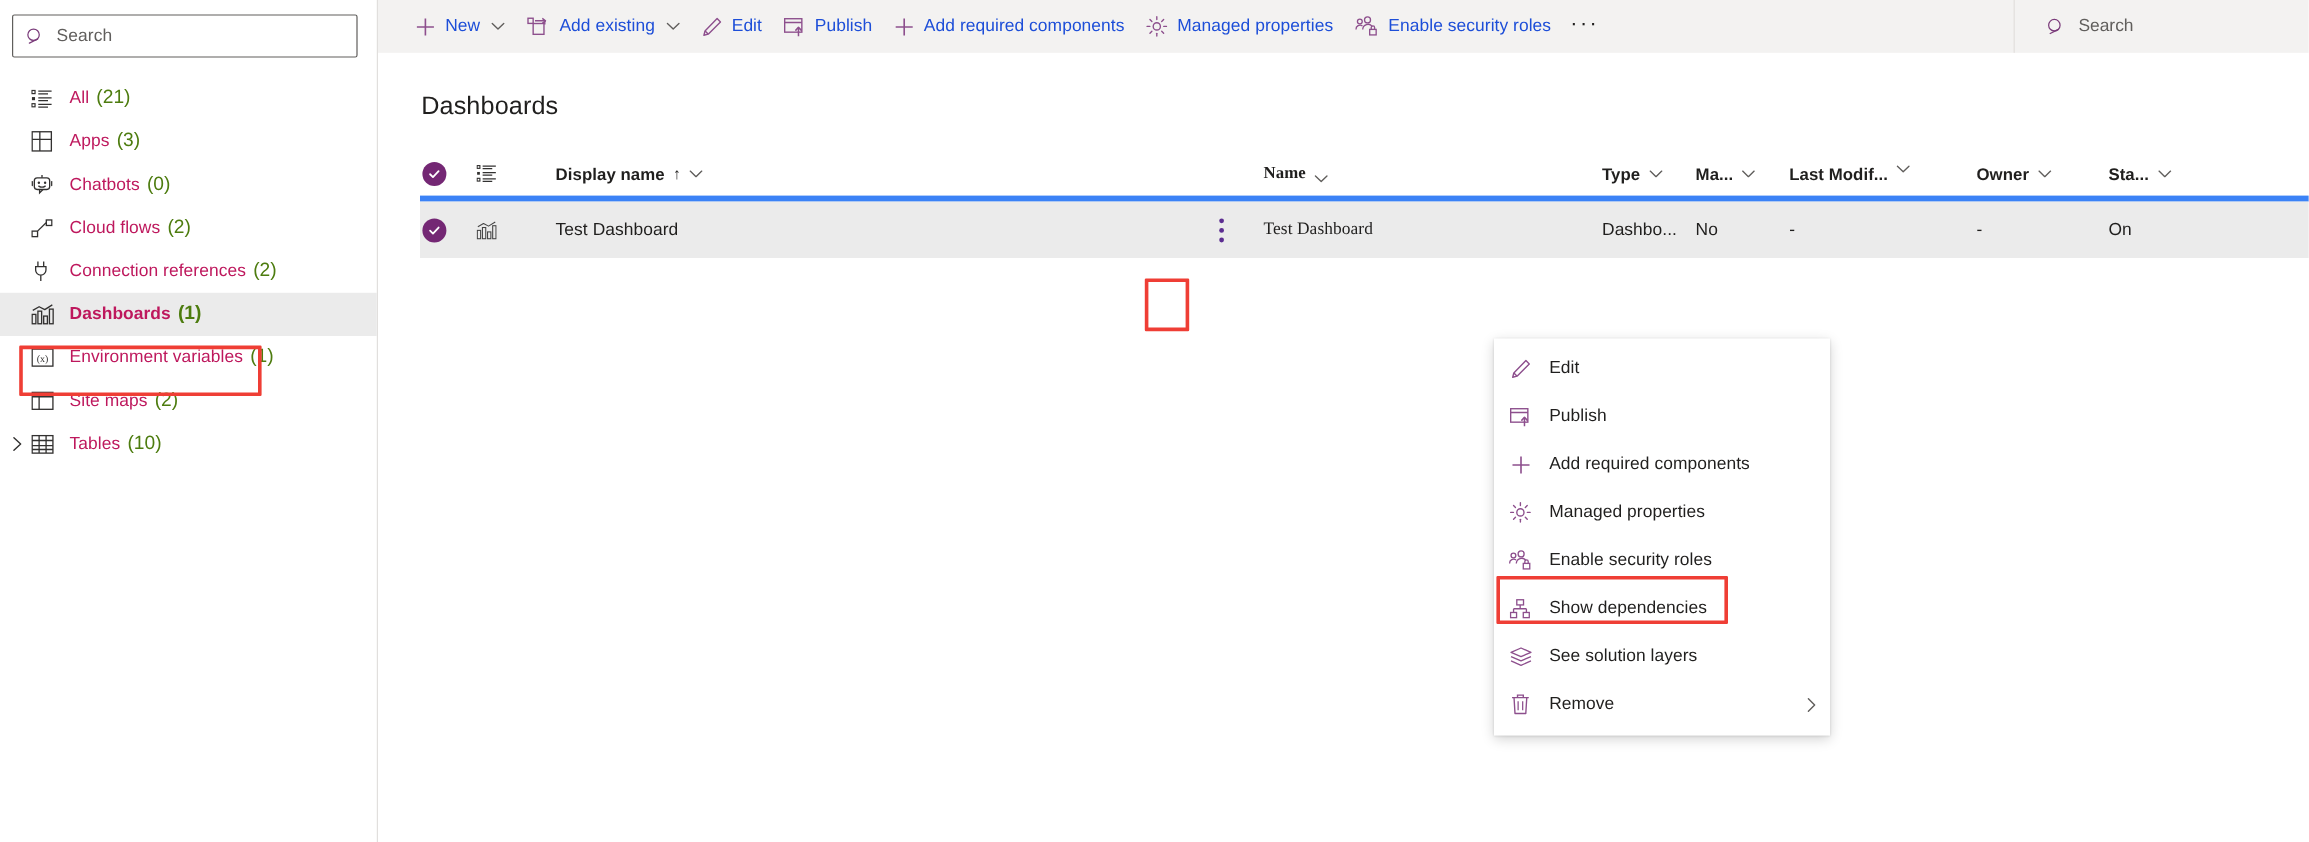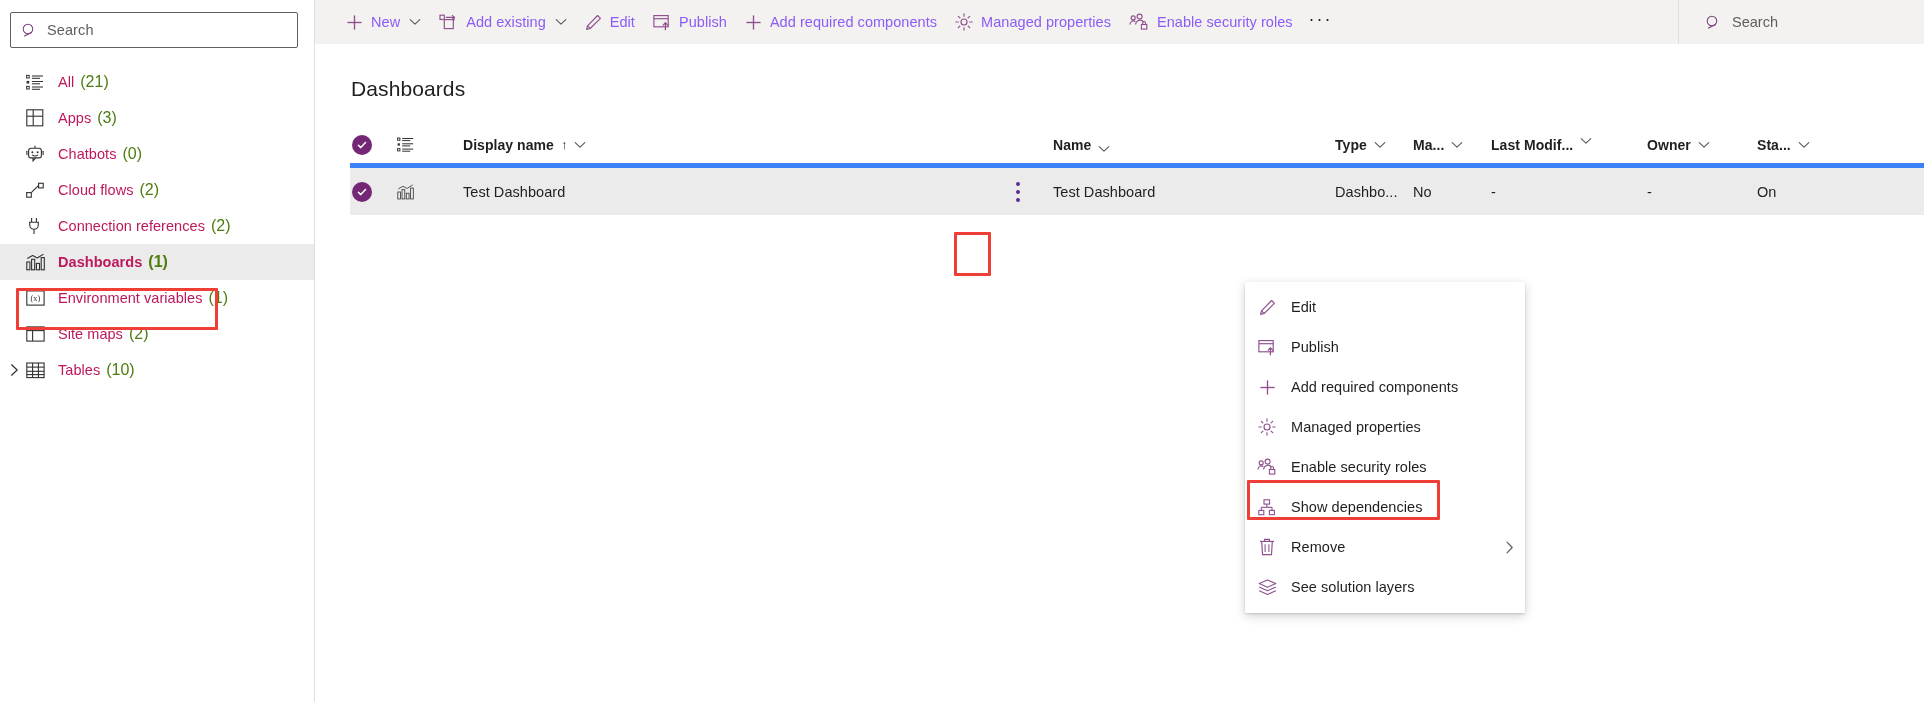--- a/index.html
+++ b/index.html
@@ -123,21 +123,21 @@
     cursor: default;
     white-space: nowrap;
   }
   .cmd-btn .c-ico {
     display: flex; align-items: center; justify-content: center;
     margin-right: 8px;
     color: #8d4f8d;
   }
   .cmd-btn .c-lbl {
     font-size: 14.5px;
-    color: #8b5cf6;
+    color: #1d4ed8;
     letter-spacing: .05px;
   }
   .cmd-btn .c-chev { margin-left: 9px; display:flex; align-items:center; color:#605e5c;}
   .cmd-dots {
     display: flex; align-items: center; justify-content: center;
     height: 44px; width: 38px;
     color: #201f1e;
     font-size: 18px;
     letter-spacing: 2px;
     padding-bottom: 6px;
@@ -181,21 +181,21 @@
   }
   .grid-body-row {
     background: #ebebeb;
     height: 47px;
     position: relative;
   }
   .col-check { flex: 0 0 47px; display:flex; align-items:center; justify-content:flex-start; padding-left:2px;}
   .col-typeicon { flex: 0 0 66px; display:flex; align-items:center; }
   .col-display { flex: 0 0 520px; display:flex; align-items:center; }
   .col-ctxbtn { flex: 0 0 70px; display:flex; align-items:center; justify-content:center; position:relative;}
-  .col-name { flex: 0 0 282px; display:flex; align-items:flex-end;}
+  .col-name { flex: 0 0 282px; display:flex; align-items:flex-end;font-family:Liberation Serif, serif;}
   .col-type { flex: 0 0 78px; display:flex; align-items:center;}
   .col-ma   { flex: 0 0 78px; display:flex; align-items:center;}
   .col-lastmod { flex: 0 0 156px; display:flex; align-items:flex-start;}
   .col-owner { flex: 0 0 110px; display:flex; align-items:center;}
   .col-status { flex: 0 0 80px; display:flex; align-items:center;}
 
   .hdr-txt {
     font-size: 14px;
     color: #201f1e;
     font-weight: 700;
@@ -756,44 +756,44 @@
             <line x1="3.3" y1="8.3" x2="14.0" y2="8.3" stroke="#8d4f8d" stroke-width="1.1"></line>
             <line x1="3.3" y1="8.3" x2="3.3" y2="11.3" stroke="#8d4f8d" stroke-width="1.1"></line>
             <line x1="14.0" y1="8.3" x2="14.0" y2="11.3" stroke="#8d4f8d" stroke-width="1.1"></line>
           </svg>
         </span>
         <span class="mi-lbl">Show dependencies</span>
       </div>
 
       <div class="mi">
         <span class="mi-ico">
+          <svg width="19" height="17" viewBox="0 0 19 17">
+            <polygon points="9.5,1.0 17.8,4.6 9.5,8.2 1.2,4.6" fill="none" stroke="#8d4f8d" stroke-width="1.1" stroke-linejoin="round"></polygon>
+            <polyline points="1.2,8.1 9.5,11.7 17.8,8.1" fill="none" stroke="#8d4f8d" stroke-width="1.1" stroke-linejoin="round"></polyline>
+            <polyline points="1.2,11.8 9.5,15.4 17.8,11.8" fill="none" stroke="#8d4f8d" stroke-width="1.1" stroke-linejoin="round"></polyline>
+          </svg>
+        </span>
+        <span class="mi-lbl">See solution layers</span>
+      </div>
+
+      <div class="mi">
+        <span class="mi-ico">
           <svg width="16" height="18" viewBox="0 0 16 18">
             <line x1="1.0" y1="3.4" x2="15.0" y2="3.4" stroke="#8d4f8d" stroke-width="1.15"></line>
             <path d="M5.6 3.3 V1.3 H10.4 V3.3" fill="none" stroke="#8d4f8d" stroke-width="1.15"></path>
             <path d="M2.7 3.5 L3.5 16.6 H12.5 L13.3 3.5" fill="none" stroke="#8d4f8d" stroke-width="1.15" stroke-linejoin="round"></path>
             <line x1="6.1" y1="6.3" x2="6.1" y2="13.9" stroke="#8d4f8d" stroke-width="1.05"></line>
             <line x1="9.9" y1="6.3" x2="9.9" y2="13.9" stroke="#8d4f8d" stroke-width="1.05"></line>
           </svg>
         </span>
         <span class="mi-lbl">Remove</span>
         <span class="mi-sub">
           <svg width="11" height="15" viewBox="0 0 11 15">
             <polyline points="3.0,2.2 8.2,7.5 3.0,12.8" fill="none" stroke="#605e5c" stroke-width="1.2" stroke-linecap="round" stroke-linejoin="round"></polyline>
           </svg>
         </span>
       </div>
 
-      <div class="mi">
-        <span class="mi-ico">
-          <svg width="19" height="17" viewBox="0 0 19 17">
-            <polygon points="9.5,1.0 17.8,4.6 9.5,8.2 1.2,4.6" fill="none" stroke="#8d4f8d" stroke-width="1.1" stroke-linejoin="round"></polygon>
-            <polyline points="1.2,8.1 9.5,11.7 17.8,8.1" fill="none" stroke="#8d4f8d" stroke-width="1.1" stroke-linejoin="round"></polyline>
-            <polyline points="1.2,11.8 9.5,15.4 17.8,11.8" fill="none" stroke="#8d4f8d" stroke-width="1.1" stroke-linejoin="round"></polyline>
-          </svg>
-        </span>
-        <span class="mi-lbl">See solution layers</span>
-      </div>
-
       <div class="redbox" style="left:2px; top:198px; width:193px; height:40px;"></div>
     </div>
 
   </div>
 </div>
 
 </body></html>

